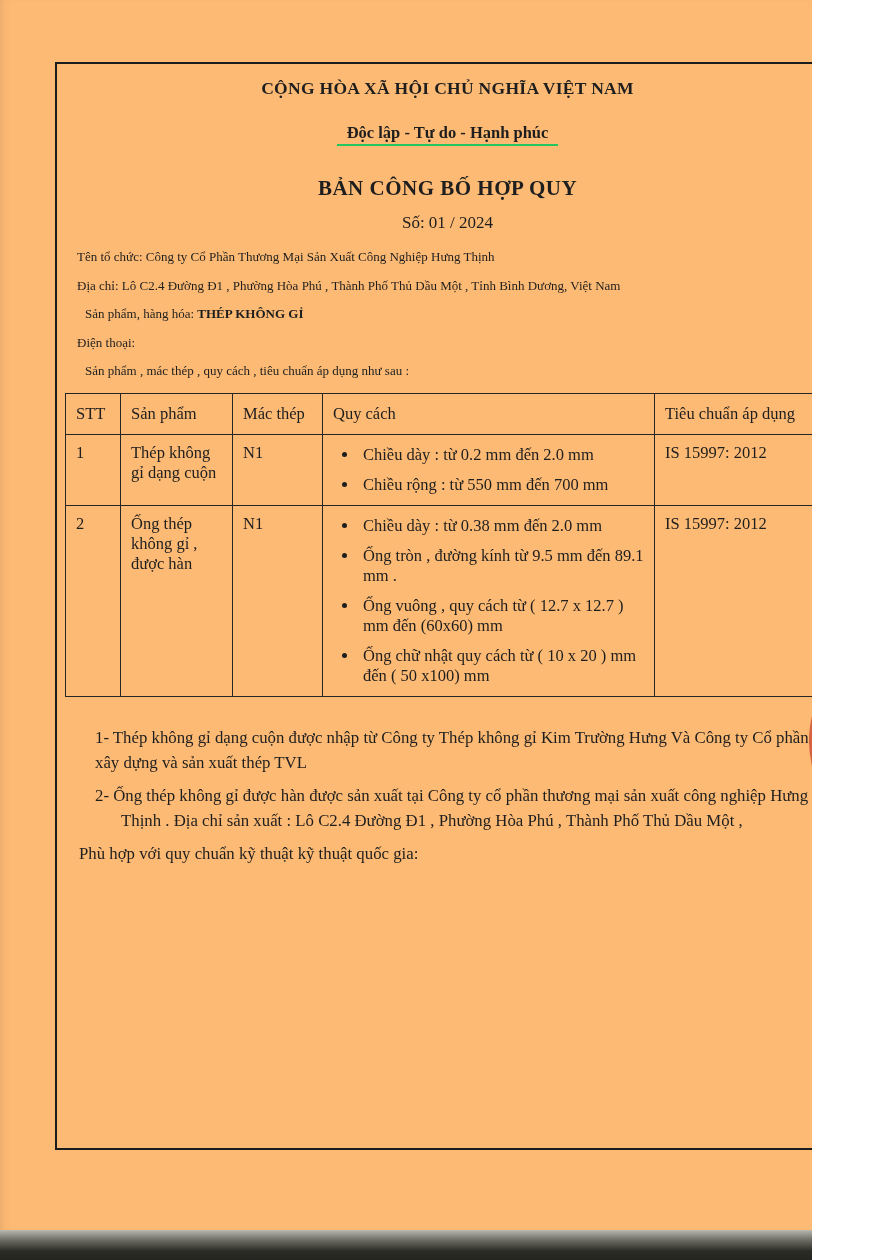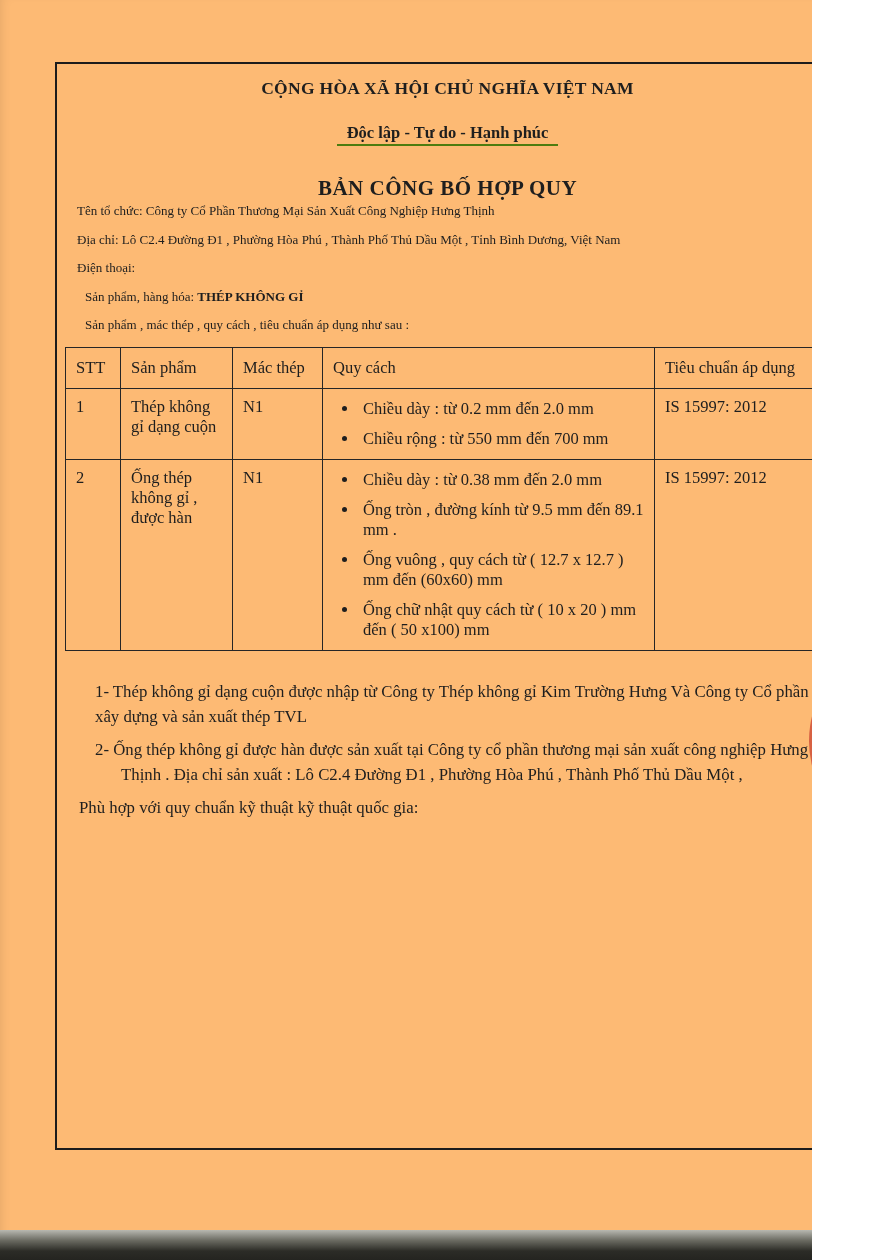--- a/index.html
+++ b/index.html
@@ -12,21 +12,21 @@
   }
   .frame {
     position:absolute; left:55px; top:62px; width:785px; height:1088px;
     border:2px solid #1c1c1c; box-sizing:border-box;
     padding:14px 20px 20px 20px;
   }
   .nat-header { text-align:center; }
   .nat-h1 { font-weight:bold; font-size:17.5px; letter-spacing:0.3px; }
   .nat-h2 {
     display:inline-block; font-weight:bold; font-size:16.5px;
-    border-bottom:2px solid #4d7c0f; padding:2px 10px 1px 10px; margin-top:4px;
+    border-bottom:2px solid #22c55e; padding:2px 10px 1px 10px; margin-top:4px;
   }
   .doc-title { text-align:center; font-weight:bold; font-size:21px; letter-spacing:0.5px; margin-top:30px; }
   .doc-number { text-align:center; font-size:17px; margin-top:12px; margin-bottom:14px; }
   p.line { margin:0 0 9px 0; font-size:13px; line-height:1.5; }
   p.indent { padding-left:8px; }
   .bold { font-weight:bold; }
   table.spec {
     border-collapse:collapse; table-layout:fixed;
     width:765px; margin-left:-12px; margin-top:12px;
     font-size:16.5px;
@@ -81,25 +81,26 @@
 
 <div class="page">
   <div class="frame">
 
     <div class="nat-header">
       <div class="nat-h1">CỘNG HÒA XÃ HỘI CHỦ NGHĨA VIỆT NAM</div><br>
       <div class="nat-h2">Độc lập - Tự do - Hạnh phúc</div>
     </div>
 
     <div class="doc-title">BẢN CÔNG BỐ HỢP QUY</div>
+    <div class="doc-number">Số: 01 / 2024</div>
 
     <p class="line">Tên tổ chức: Công ty Cổ Phần Thương Mại Sản Xuất Công Nghiệp Hưng Thịnh</p>
     <p class="line">Địa chỉ: Lô C2.4 Đường Đ1 , Phường Hòa Phú , Thành Phố Thủ Dầu Một , Tỉnh Bình Dương, Việt Nam</p>
+    <p class="line indent"><span>Sản phẩm, hàng hóa: </span><span class="bold">THÉP KHÔNG GỈ</span></p>
     <p class="line">Điện thoại:</p>
-    <p class="line indent"><span>Sản phẩm, hàng hóa: </span><span class="bold">THÉP KHÔNG GỈ</span></p>
     <p class="line indent">Sản phẩm , mác thép , quy cách , tiêu chuẩn áp dụng như sau :</p>
 
     <table class="spec">
       <colgroup>
         <col style="width:55px">
           <col style="width:112px">
           <col style="width:90px">
           <col style="width:332px">
           <col style="width:176px">
       </colgroup>

